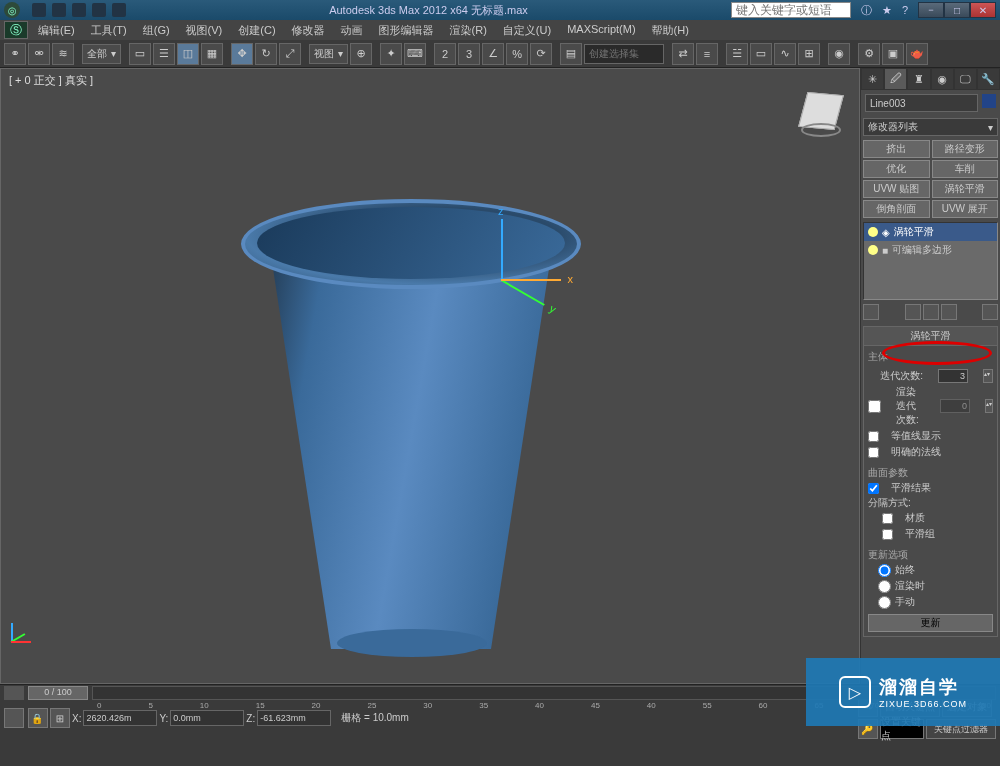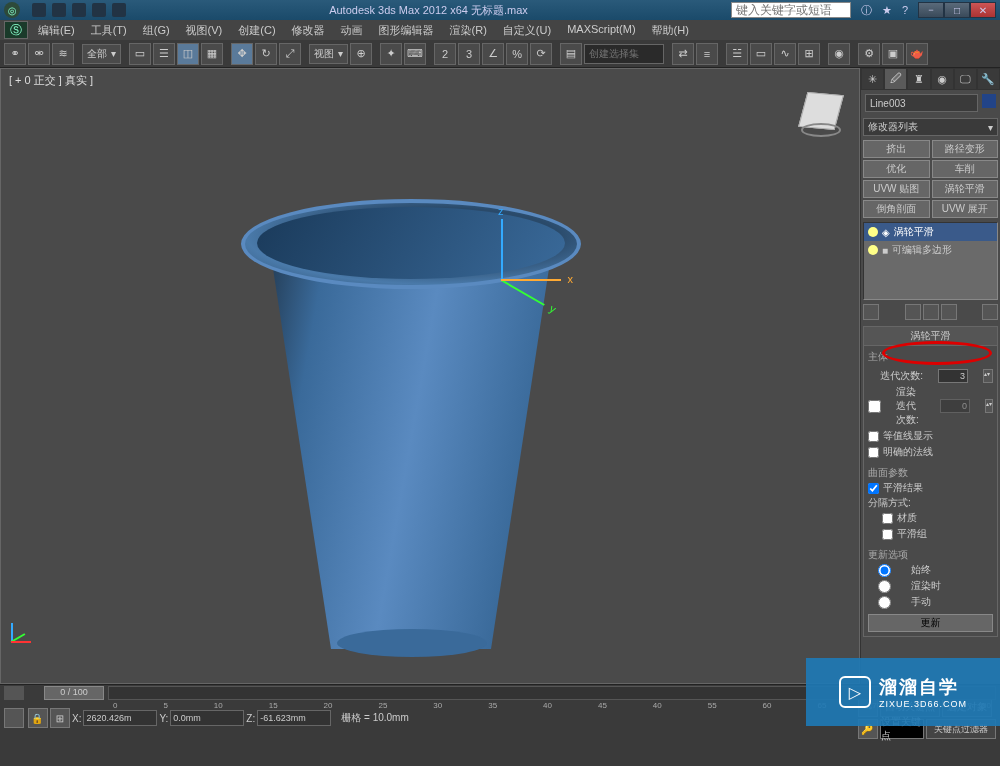--- a/index.html
+++ b/index.html
@@ -74,31 +74,31 @@
 .cp-stack-item.active { background: #3a5a8a; color: #fff; }
 .cp-stack-item .bulb { width: 10px; height: 10px; background: #ff8; border-radius: 50%; }
 .cp-stack-toolbar { display: flex; gap: 2px; margin: 2px; justify-content: space-between; }
 .cp-mini-btn { width: 16px; height: 16px; background: #555; border: 1px solid #777; cursor: pointer; }
 .cp-rollout { margin: 4px 2px; border: 1px solid #666; background: #4a4a4a; }
 .cp-rollout-header { background: #555; text-align: center; padding: 2px; font-size: 10px; border-bottom: 1px solid #666; }
 .cp-rollout-body { padding: 4px; font-size: 10px; }
 .cp-param-row { display: flex; align-items: center; justify-content: flex-end; gap: 15px; padding: 1px 0; }
 .cp-spinner { width: 30px; height: 14px; background: #333; border: 1px solid #777; color: #ccc; font-size: 9px; text-align: right; padding: 0 2px; }
 .cp-spin-btns { width: 10px; height: 14px; background: #555; border: 1px solid #777; font-size: 6px; display: flex; flex-direction: column; }
-.cp-check { display: flex; align-items: center; gap: 4px; padding: 1px 0; }
+.cp-check { display: flex; align-items: center; gap: 12px; padding: 1px 0; }
 .cp-check input { width: 11px; height: 11px; }
-.cp-radio { display: flex; align-items: center; gap: 20px; padding: 1px 0 1px 10px; }
+.cp-radio { display: flex; align-items: center; gap: 4px; padding: 1px 0 1px 10px; }
 .cp-update-btn { width: 100%; height: 18px; background: #666; border: 1px solid #888; margin-top: 4px; font-size: 10px; cursor: pointer; }
 
 
 .highlight { position: absolute; border: 3px solid #d00; border-radius: 50%; pointer-events: none; }
 
 
 .timeline { height: 16px; background: #3a3a3a; border-top: 1px solid #222; display: flex; align-items: center; }
-.timeline-slider { width: 60px; height: 14px; background: #666; border: 1px solid #888; font-size: 9px; text-align: center; margin-left: 20px; }
+.timeline-slider { width: 60px; height: 14px; background: #666; border: 1px solid #888; font-size: 9px; text-align: center; margin-left: 4px; }
 .timeline-ruler { flex: 1; height: 14px; background: #333; margin: 0 4px; position: relative; border: 1px solid #555; }
 .timeline-ruler-nums { position: absolute; width: 100%; display: flex; justify-content: space-between; font-size: 8px; color: #aaa; top: 14px; padding: 0 4px; }
 .status-row { height: 36px; background: #3a3a3a; display: flex; align-items: center; padding: 0 4px; gap: 4px; font-size: 10px; }
 .status-selset { width: 50px; height: 18px; background: #d88; border: 1px solid #666; }
 .status-text { color: #ccc; }
 .coord-input { width: 74px; height: 16px; background: #333; border: 1px solid #666; color: #ccc; font-size: 9px; padding: 0 2px; }
 .status-btn { width: 20px; height: 20px; background: #555; border: 1px solid #777; cursor: pointer; display: flex; align-items: center; justify-content: center; font-size: 10px; }
 
 
 .watermark { position: absolute; right: 0; bottom: 40px; width: 194px; height: 68px; background: rgba(30,120,180,0.92); display: flex; align-items: center; justify-content: center; gap: 8px; color: #fff; }

